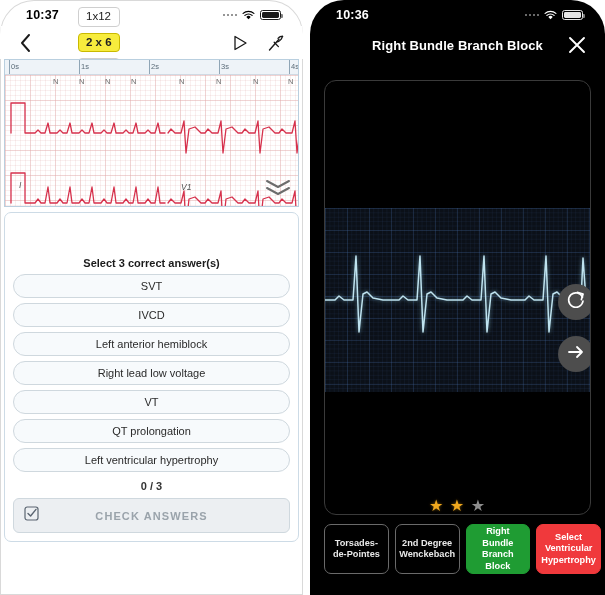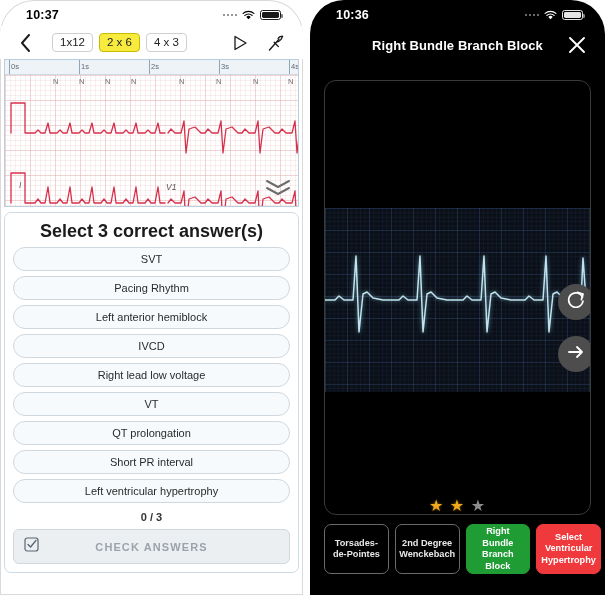--- a/index.html
+++ b/index.html
@@ -50,28 +50,28 @@
   .batt::after{content:"";position:absolute;right:-3px;top:3px;width:1.6px;height:4px;background:currentColor;border-radius:0 1px 1px 0;opacity:.55;}
   .batt i{position:absolute;left:1px;top:1px;bottom:1px;width:17px;background:currentColor;border-radius:1.4px;}
 
   
   .toolbar{
     height:33px;display:flex;align-items:center;
     padding:0 12px 0 14px;box-sizing:border-box;gap:0;
     background:#ffffff;
   }
   .back-chevron{width:22px;height:22px;display:flex;align-items:center;justify-content:center;cursor:pointer;}
-  .seg-group{display:flex;gap:6px;margin-left:16px;}
+  .seg-group{display:flex;gap:6px;margin-left:42px;flex-direction:column;}
   .seg{
     font-size:11.5px;color:#222;
     border:1px solid #cfcfcf;border-radius:4px;
     padding:3px 7px;background:#fff;
     line-height:1;white-space:nowrap;cursor:pointer;
   }
-  .seg.active{background:#f7ec3d;border-color:#c9b900;font-weight:normal;}
+  .seg.active{background:#f7ec3d;border-color:#c9b900;font-weight:bold;}
   .tb-icons{margin-left:auto;display:flex;align-items:center;gap:14px;padding-right:4px;}
   .icon-btn{width:22px;height:22px;display:flex;align-items:center;justify-content:center;cursor:pointer;}
 
   
   .ecg-wrap{
     position:relative;margin:0 4px;height:148px;
     border:1px solid #b9cfdf;border-top:1px solid #b9cfdf;
     background:#ffffff;overflow:hidden;
     box-sizing:border-box;
   }
@@ -98,22 +98,23 @@
 
   
   .quiz{
     margin:5px 4px 0 4px;
     border:1px solid #cddbe6;border-radius:7px;
     background:#fff;
     padding:6px 8px 8px 8px;
     box-sizing:border-box;
   }
   .quiz-title{
-    text-align:center;font-size:18px;font-weight:bold;color:#1b1b1b;
+    text-align:center;font-size:11px;font-weight:bold;color:#1b1b1b;
     padding:2px 0 5px 0;
+    margin-top:36px;
   }
   .ans{
     display:block;width:100%;box-sizing:border-box;
     text-align:center;font-size:11px;color:#2a2a2a;
     border:1px solid #cfd8de;border-radius:13px;
     background:#f7fafc;padding:5.5px 6px;margin-bottom:5px;
     cursor:pointer;line-height:1;
     font-family:"Liberation Sans", sans-serif;
   }
   .score{text-align:center;font-size:11px;font-weight:bold;color:#333;padding:3px 0 6px;}
@@ -287,40 +288,38 @@
           <path d="M163,128 L166,124 L170,128 L176,128 L179,116 L181,152 L184,124 L190,122 L196,128
                    L200,128 L203,124 L207,128 L213,128 L216,116 L218,152 L221,124 L227,122 L233,128
                    L237,128 L240,124 L244,128 L250,128 L253,116 L255,152 L258,124 L264,122 L270,128
                    L274,128 L277,124 L281,128 L287,128 L290,116 L292,152 L295,124 L299,123"></path>
 
           <path d="M6,156 L6,150 L20,150 L20,156"></path>
         </g>
       </svg>
 
       <span class="lead-lbl" style="left:14px;top:120px">I</span>
-      <span class="lead-lbl" style="left:161px;top:122px">V1</span>
+      <span class="lead-lbl" style="left:176px;top:122px">V1</span>
 
       <span class="chev-down">
         <svg width="26" height="17" viewBox="0 0 26 17">
             <path d="M2 2l11 6 11-6M2 9l11 6 11-6" stroke="#6d6d6d" stroke-width="2" fill="none" stroke-linecap="round" stroke-linejoin="round"></path>
           </svg>
       </span>
     </div>
 
     <div class="quiz">
       <div class="quiz-title">Select 3 correct answer(s)</div>
 
       <div class="ans">SVT</div>
-      <div class="ans">Pacing Rhythm</div>
+      <div class="ans">IVCD</div>
       <div class="ans">Left anterior hemiblock</div>
-      <div class="ans">IVCD</div>
       <div class="ans">Right lead low voltage</div>
       <div class="ans">VT</div>
       <div class="ans">QT prolongation</div>
-      <div class="ans">Short PR interval</div>
       <div class="ans">Left ventricular hypertrophy</div>
 
       <div class="score">0 / 3</div>
 
       <div class="check-btn">
         <span>
           <svg width="15" height="15" viewBox="0 0 15 15">
               <rect x="1" y="1" width="13" height="13" rx="2.2" fill="none" stroke="#5a6470" stroke-width="1.2"></rect>
               <path d="M4 7.4l2.6 2.6L12 3.4" stroke="#5a6470" stroke-width="1.4" fill="none" stroke-linecap="round" stroke-linejoin="round"></path>
             </svg>

